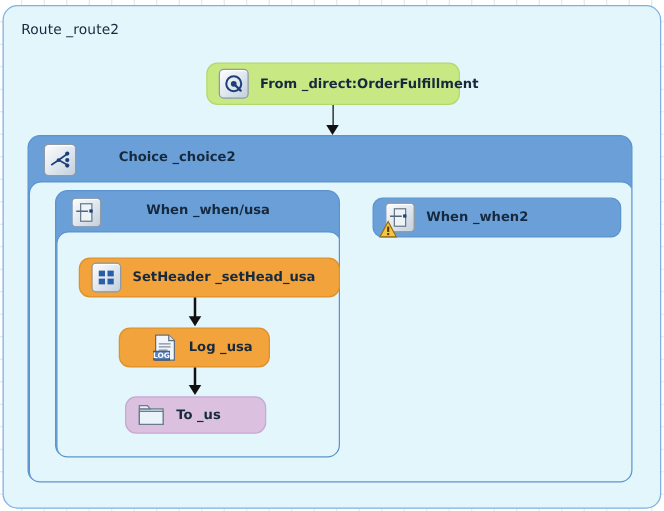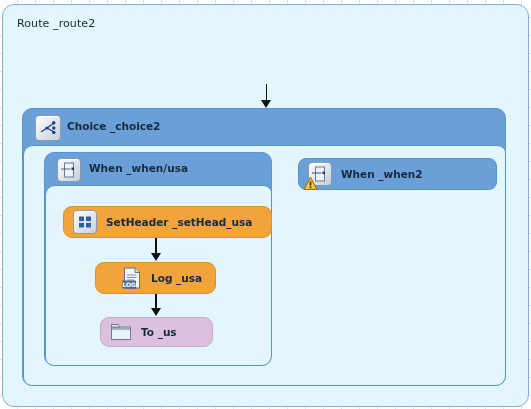--- a/index.html
+++ b/index.html
@@ -138,20 +138,21 @@
     color: #16293d;
     margin-left: 9px;
     white-space: nowrap;
   }
   .hdr-label {
     position: absolute;
     font-size: 10.5px;
     font-weight: bold;
     color: #16293d;
     white-space: nowrap;
+    margin-left: 28px;
   }
 
   #from-node {
     left: 165px;
     top: 50px;
     width: 203px;
     height: 34px;
     background: #c8e884;
     border: 1px solid #b2d96a;
     border-radius: 9px;
@@ -235,20 +236,30 @@
 </style>
 </head>
 <body>
 
 <div id="canvas">
 
   <div class="container-box" id="route-container">
     <div id="route-title">Route _route2</div>
   </div>
 
+  <div class="node" id="from-node">
+    <span class="icon-box">
+      <svg width="16" height="16" viewBox="0 0 16 16">
+        <circle cx="8" cy="8" r="6" fill="none" stroke="#1c3f7a" stroke-width="1.6"></circle>
+        <circle cx="8" cy="8" r="2.3" fill="#1c3f7a"></circle>
+        <line x1="9.6" y1="9.6" x2="13.5" y2="13.5" stroke="#1c3f7a" stroke-width="1.8" stroke-linecap="round"></line>
+      </svg>
+    </span>
+    <span class="node-label">From _direct:OrderFulfillment</span>
+  </div>
 
   <div class="connector" style="left:265.5px; top:84px; height:18px;"></div>
   <div class="arrowhead" style="left:261px; top:100px;"></div>
 
   <div class="container-box" id="choice-container">
     <div id="choice-header">
       <span class="icon-box hdr-icon" style="left:12px; top:6px; width:24px; height:24px; background:linear-gradient(135deg,#fdfdfd 0%,#e3eaf1 45%,#c3d0dc 100%); border:1px solid #8d9aa8; border-radius:4px;">
         <svg width="18" height="18" viewBox="0 0 18 18">
           <path d="M2 13 L8 9 L15 4" fill="none" stroke="#1c3f7a" stroke-width="1.3"></path>
           <path d="M8 9 L15 13" fill="none" stroke="#1c3f7a" stroke-width="1.3"></path>

